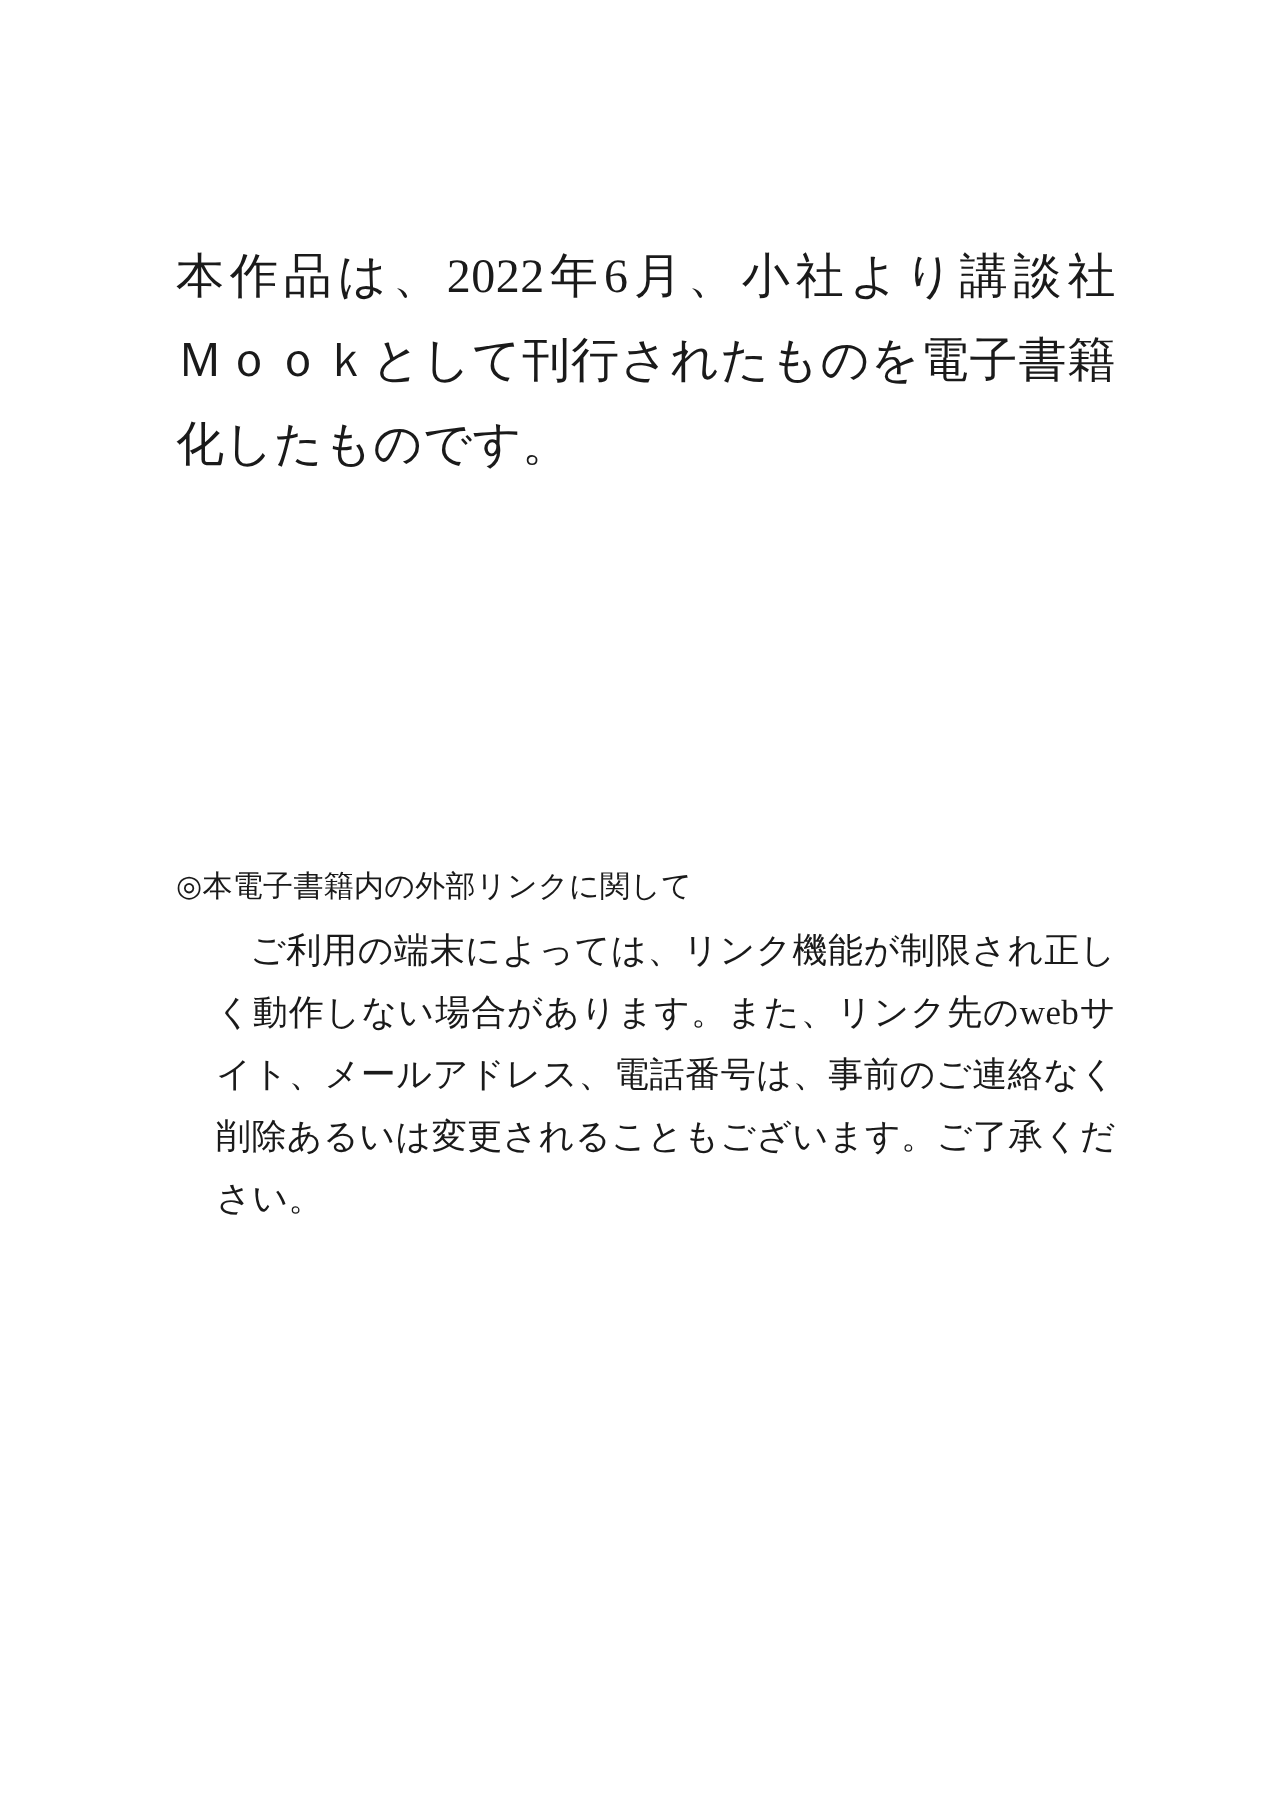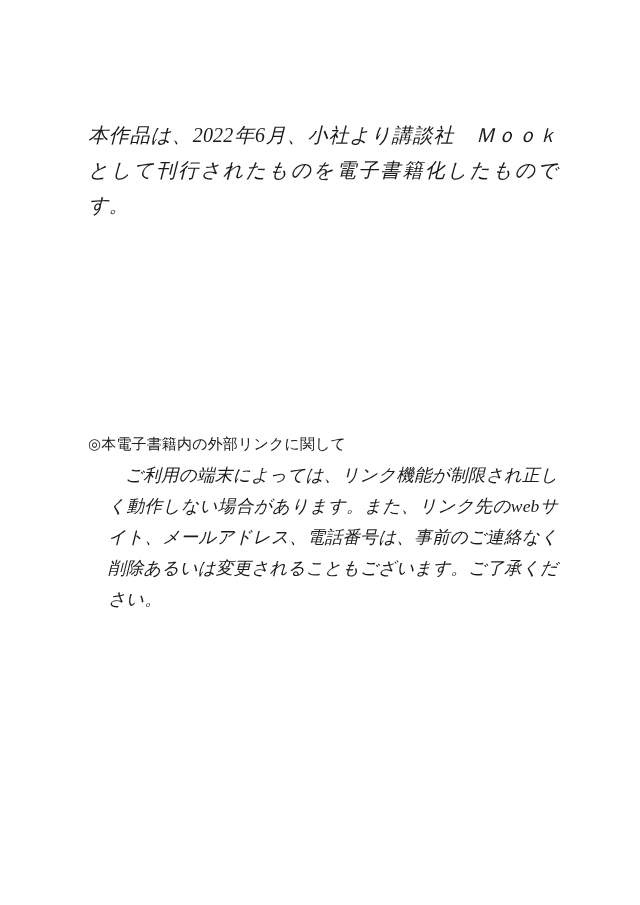--- a/index.html
+++ b/index.html
@@ -21,47 +21,45 @@
     height: 905px;
     background: #ffffff;
   }
   .block {
     position: absolute;
     left: 88px;
     width: 470px;
   }
   .colophon {
     top: 118px;
-    font-size: 20px;
+    font-size: 24px;
     line-height: 1.75;
     letter-spacing: 0.01em;
     text-align: justify;
     text-justify: inter-character;
-    font-style: italic;
   }
   .note {
     top: 432px;
   }
   .note-heading {
     font-size: 15px;
     line-height: 1.7;
     letter-spacing: 0.01em;
     margin: 0 0 2px 0;
     font-weight: 400;
   }
   .note-body {
     font-size: 17.5px;
     line-height: 1.78;
     letter-spacing: 0.01em;
     margin: 0;
     padding-left: 20px;
     text-indent: 17px;
     text-align: justify;
     text-justify: inter-character;
-    font-style: italic;
   }
 </style>
 </head>
 <body>
 
 <div class="page">
 
   <div class="block colophon">本作品は、2022年6月、小社より講談社　Ｍｏｏｋとして刊行されたものを電子書籍化したものです。</div>
 
   <div class="block note">

